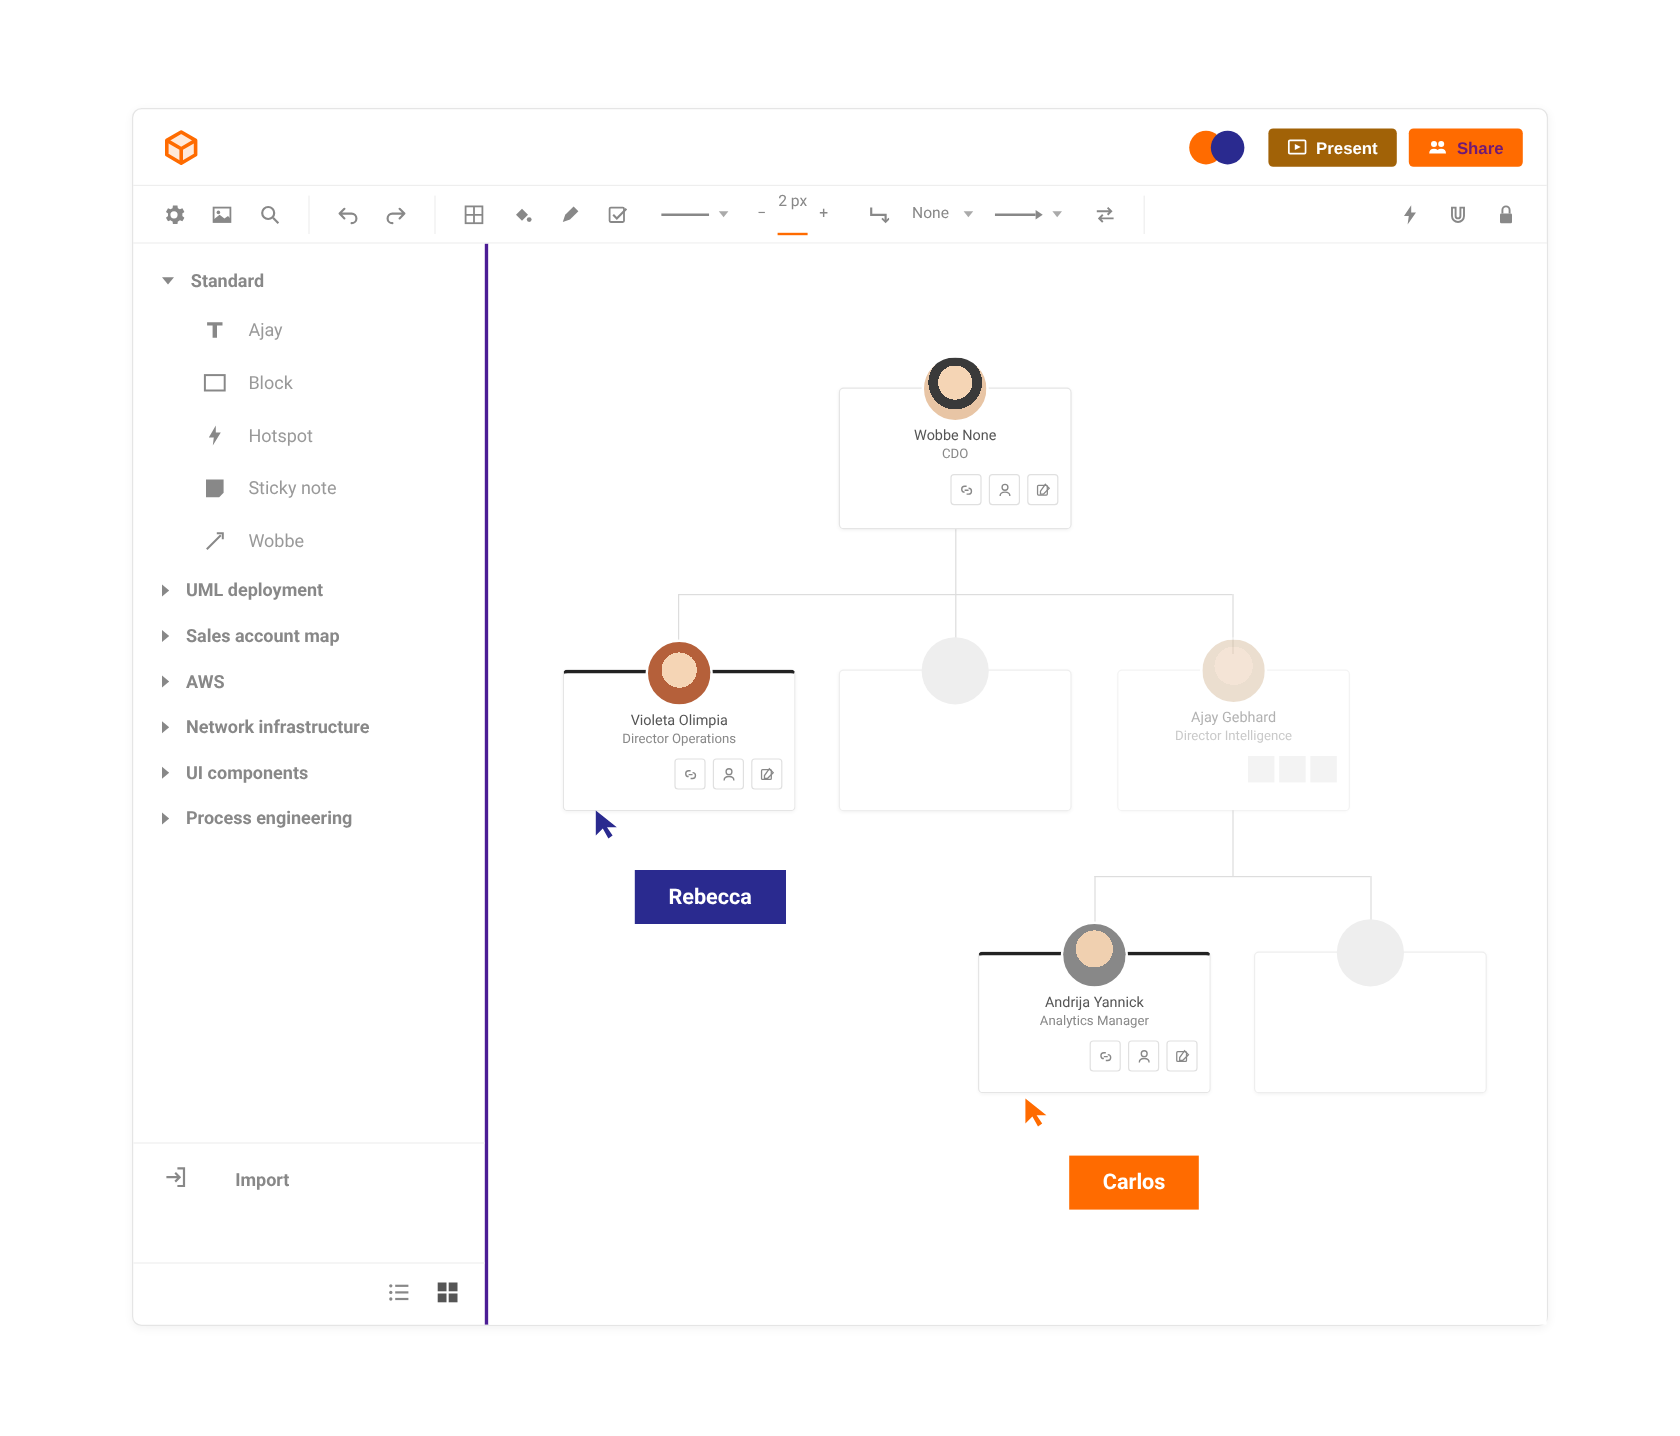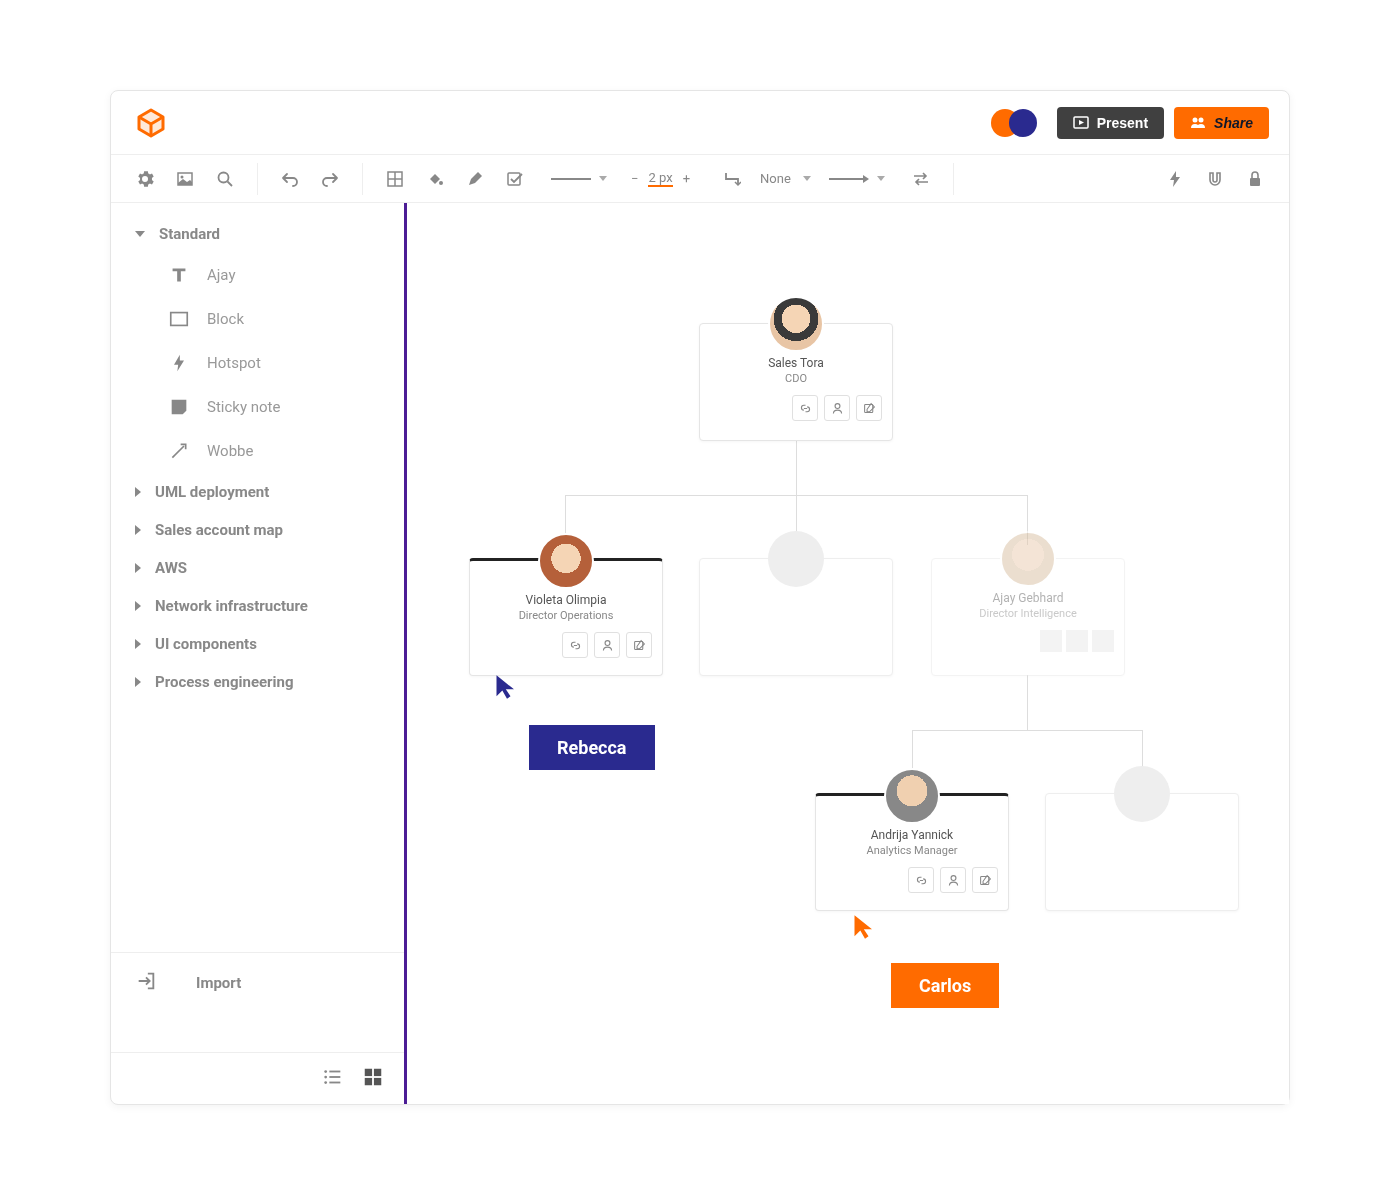--- a/index.html
+++ b/index.html
@@ -8,33 +8,33 @@
 
 
 .topbar { height: 64px; display: flex; align-items: center; padding: 0 20px; border-bottom: 1px solid #eee; }
 .logo { width: 40px; height: 40px; }
 .topbar-spacer { flex: 1; }
 .presence { display: flex; gap: -8px; margin-right: 20px; }
 .presence .dot { width: 28px; height: 28px; border-radius: 50%; }
 .presence .dot.orange { background: #ff6b00; }
 .presence .dot.blue { background: #2a2a8f; margin-left: -10px; }
 .btn { display: inline-flex; align-items: center; gap: 8px; padding: 8px 16px; border-radius: 4px; font-size: 14px; font-weight: 600; cursor: pointer; border: none; }
-.btn-present { background: #404040; color: #fff; margin-right: 10px; }
-.btn-share { background: #ff6b00; color: #0f172a; font-style: italic; }
+.btn-present { background: #a16207; color: #fff; margin-right: 10px; }
+.btn-share { background: #ff6b00; color: #701a75; }
 .btn svg { width: 16px; height: 16px; }
 
 
 .toolbar { height: 48px; display: flex; align-items: center; padding: 0 8px; border-bottom: 1px solid #eee; gap: 2px; }
 .tb-group { display: flex; align-items: center; gap: 4px; padding: 0 8px; }
 .tb-sep { width: 1px; height: 32px; background: #eee; margin: 0 4px; }
 .tb-icon { width: 36px; height: 36px; display: flex; align-items: center; justify-content: center; color: #888; cursor: pointer; border-radius: 4px; }
 .tb-icon svg { width: 18px; height: 18px; }
 .tb-text { font-size: 13px; color: #888; padding: 0 6px; }
 .tb-stroke { display: flex; align-items: center; gap: 6px; }
-.tb-stroke-val { font-size: 13px; color: #888; border-bottom: 2px solid #ff6b00; padding-bottom: 0; }
+.tb-stroke-val { font-size: 13px; color: #888; border-bottom: 2px solid #ff6b00; padding-bottom: 18px; }
 .tb-caret { width: 0; height: 0; border-left: 4px solid transparent; border-right: 4px solid transparent; border-top: 5px solid #aaa; margin-left: 2px; }
 .tb-spacer { flex: 1; }
 
 
 .body { flex: 1; display: flex; overflow: hidden; }
 
 
 .sidebar { width: 296px; border-right: 3px solid #4c1d95; display: flex; flex-direction: column; gap: 40px; }
 .shapes { flex: 1; overflow-y: auto; padding: 12px 0; }
 .cat { padding: 10px 24px; display: flex; align-items: center; gap: 14px; cursor: pointer; }
@@ -357,21 +357,21 @@
       <div class="connector conn-v" style="left:389px; top:292px; height:50px;"></div>
       <div class="connector conn-v" style="left:620px; top:292px; height:50px;"></div>
       <div class="connector conn-v" style="left:620px; top:472px; height:55px;"></div>
       <div class="connector conn-h" style="left:505px; top:527px; width:230px;"></div>
       <div class="connector conn-v" style="left:505px; top:527px; height:50px;"></div>
       <div class="connector conn-v" style="left:735px; top:527px; height:50px;"></div>
 
       <div class="org-card" style="left:292px; top:120px; height:118px;">
         <div class="avatar a1"></div>
         <div class="content">
-          <div class="name">Sales Tora</div>
+          <div class="name">Wobbe None</div>
           <div class="title">CDO</div>
         </div>
         <div class="actions">
           <div class="act">
               <svg viewBox="0 0 16 16">
                 <path d="M6 10 A3 3 0 0 1 6 4 L8 4 M10 6 A3 3 0 0 1 10 12 L8 12 M6 8 L10 8" fill="none" stroke="currentColor" stroke-width="1.4"></path>
               </svg>
             </div>
           <div class="act">
               <svg viewBox="0 0 16 16">

